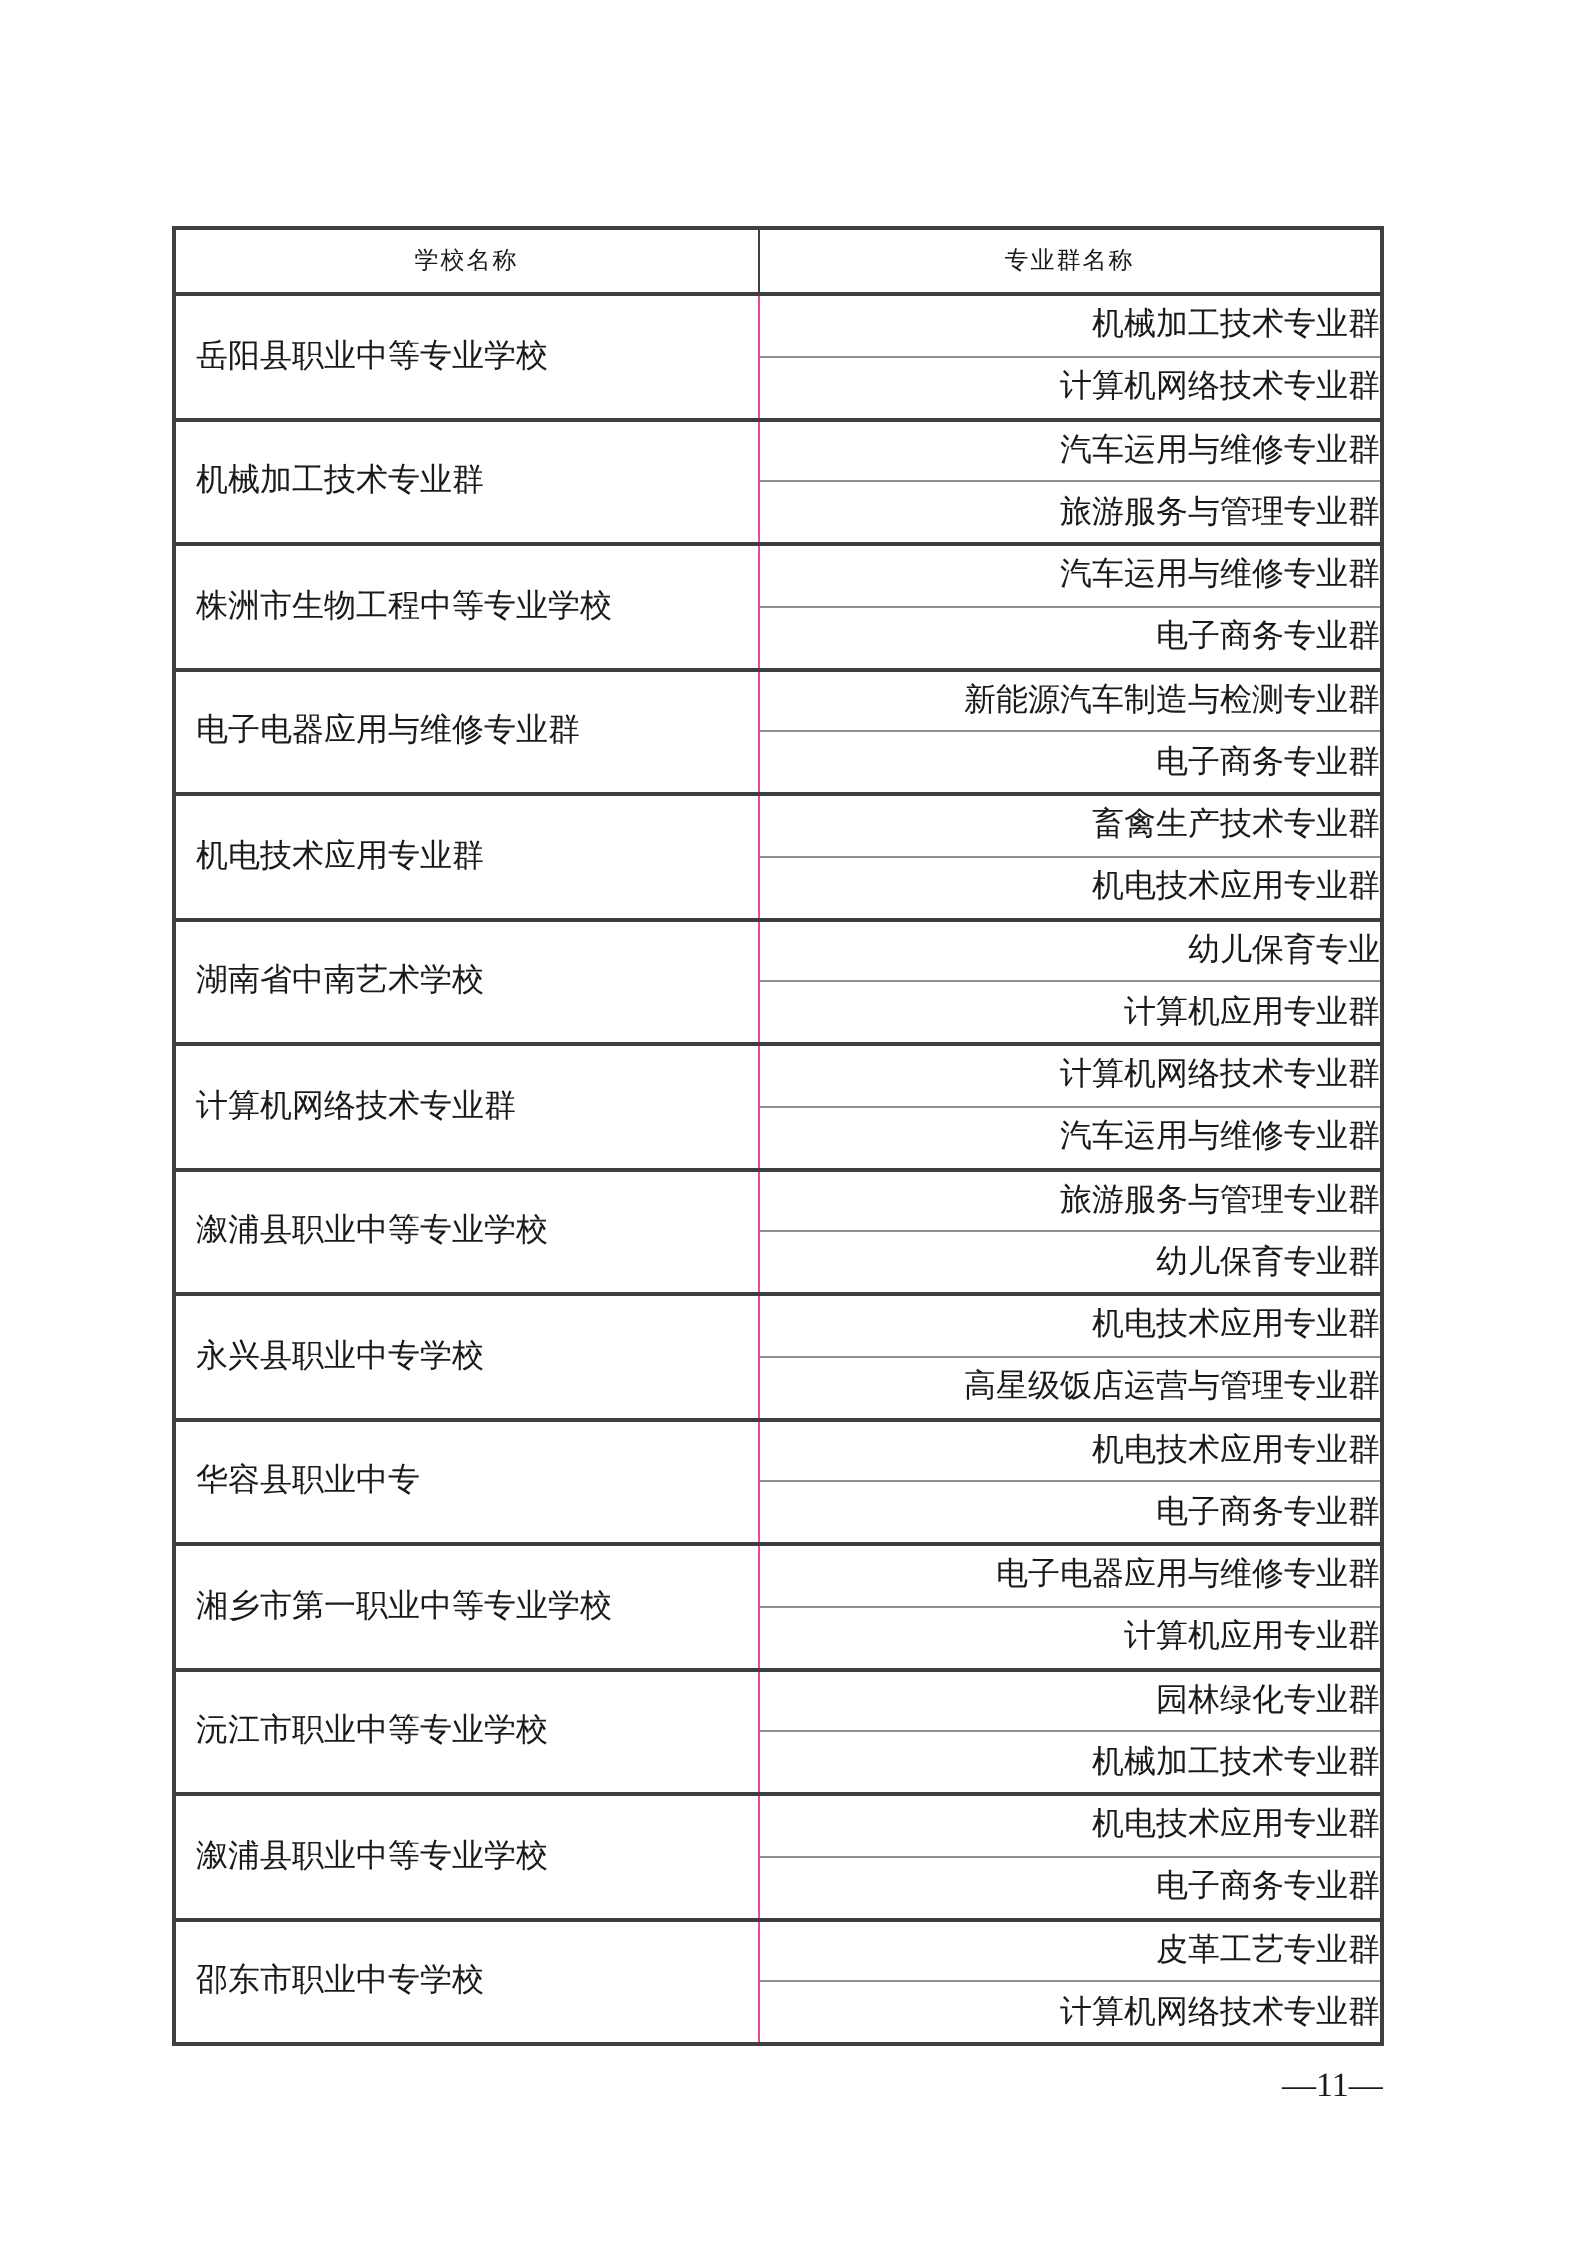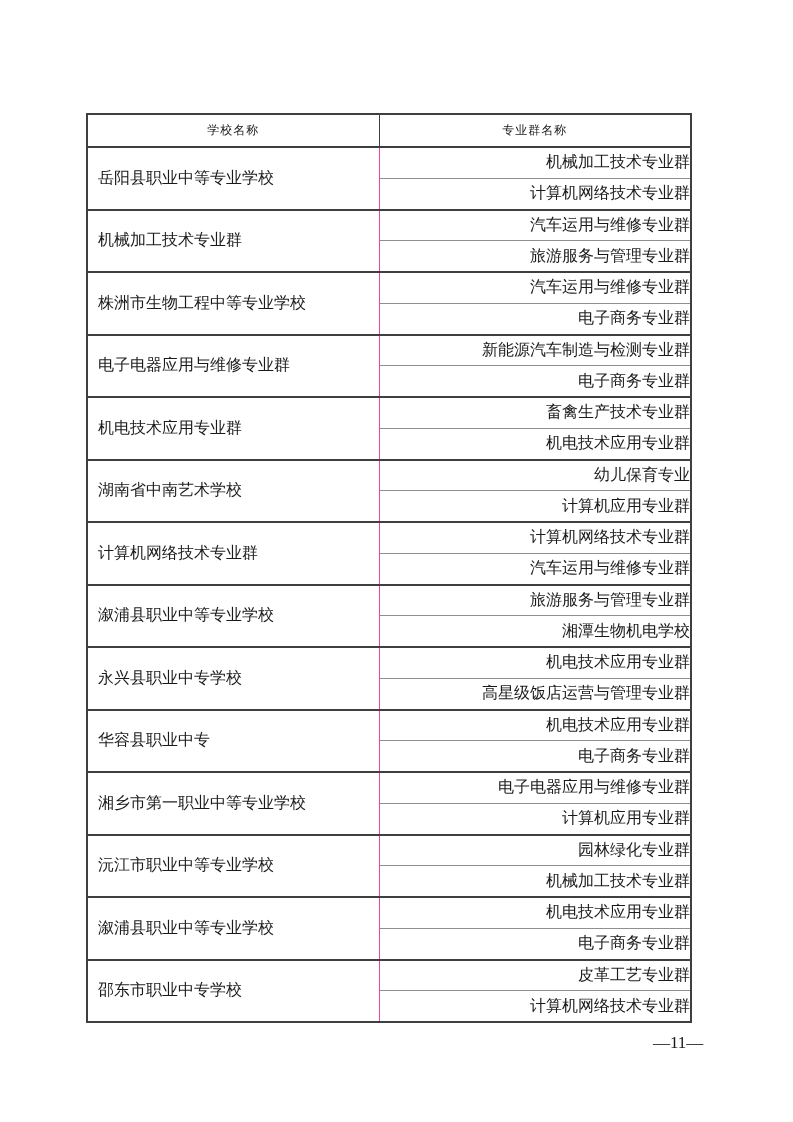--- a/index.html
+++ b/index.html
@@ -62,21 +62,20 @@
   tr.sub-row td.group-cell {
     border-top: 1px solid #8f8f8f;
   }
   .page-number {
     position: absolute;
     left: 641px;
     top: 1033px;
     font-size: 17px;
     color: #1a1a1a;
     white-space: nowrap;
-    margin-left: 12px;
   }
 </style>
 </head>
 <body>
 
 <div class="page">
 
   <table class="school-table">
     <colgroup>
       <col class="c1">
@@ -136,21 +135,21 @@
           <td class="group-cell">计算机网络技术专业群</td>
         </tr>
         <tr class="sub-row">
           <td class="group-cell">汽车运用与维修专业群</td>
         </tr>
         <tr class="group-start">
           <td class="school-cell" rowspan="2">溆浦县职业中等专业学校</td>
           <td class="group-cell">旅游服务与管理专业群</td>
         </tr>
         <tr class="sub-row">
-          <td class="group-cell">湘潭生物机电学校</td>
+          <td class="group-cell">幼儿保育专业群</td>
         </tr>
         <tr class="group-start">
           <td class="school-cell" rowspan="2">永兴县职业中专学校</td>
           <td class="group-cell">机电技术应用专业群</td>
         </tr>
         <tr class="sub-row">
           <td class="group-cell">高星级饭店运营与管理专业群</td>
         </tr>
         <tr class="group-start">
           <td class="school-cell" rowspan="2">华容县职业中专</td>

